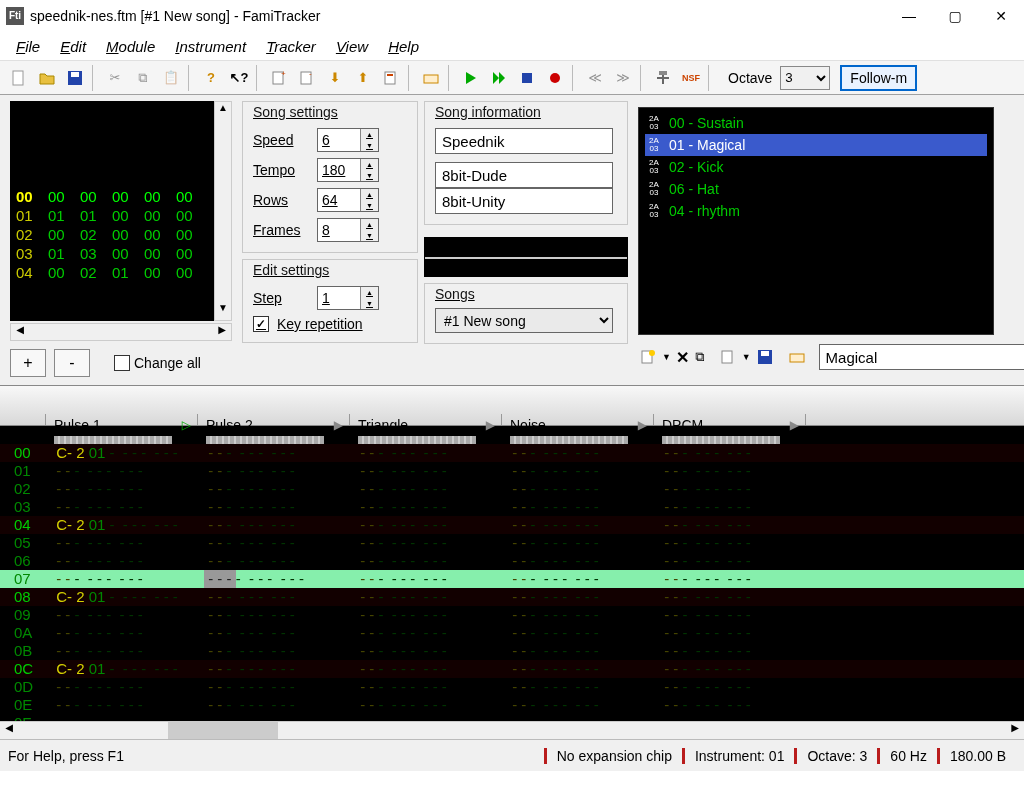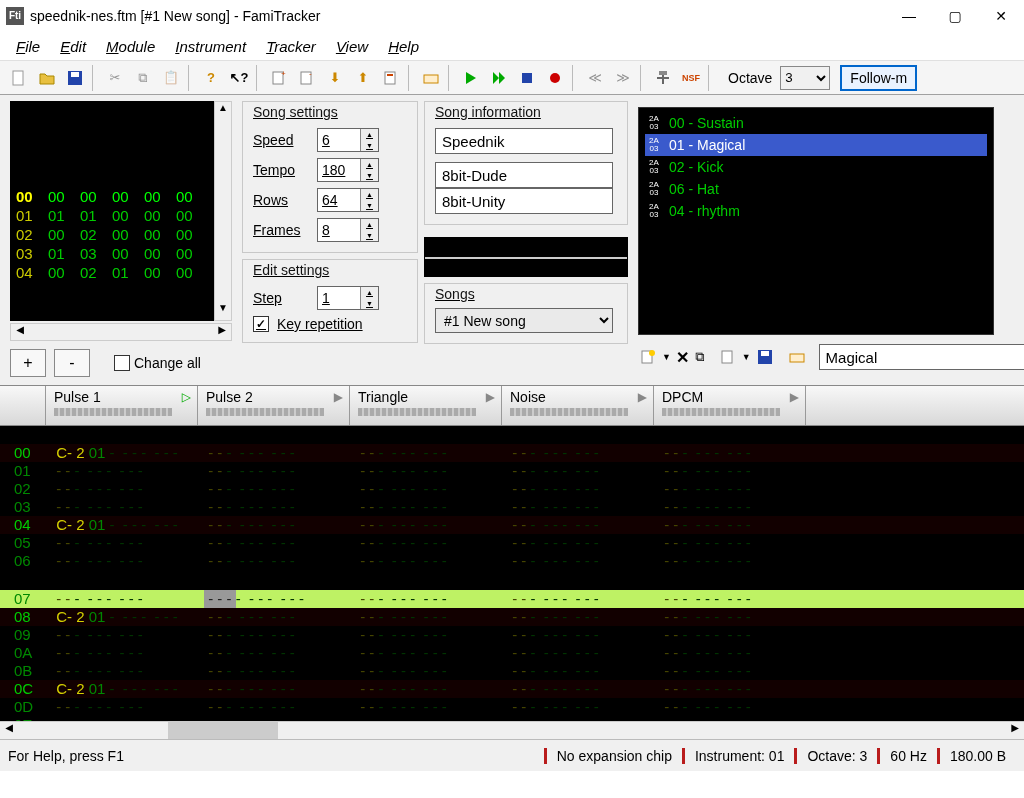--- a/index.html
+++ b/index.html
@@ -64,36 +64,36 @@
   .instr-item { display:flex; align-items:center; gap:6px; color:#00cc00;}
   .instr-item.sel { background:#3a5acc; color:#fff;}
   .chip-badge { width:18px; height:16px; font-size:8px; line-height:8px; text-align:center; color:#fff; display:flex; flex-direction:column; justify-content:center;}
   .instr-tb { height:32px; display:flex; align-items:center; gap:4px; margin-top:6px;}
   .ibtn { width:26px; height:26px; display:flex; align-items:center; justify-content:center; border:1px solid transparent;}
   .isep { width:1px; height:22px; background:#bbb; margin:0 2px;}
   .name-inp { flex:1; height:26px; border:1px solid #666; padding:0 6px; font-size:15px; margin-left:8px; background:#fff;}
 
   .pattern-area { height:354px; display:flex; flex-direction:column; border-top:1px solid #888;}
   .chan-headers { height:40px; display:flex; background:linear-gradient(#f8f8f8,#d8d8d8); border-bottom:1px solid #888;}
-  .chan-hcell { width:152px; border-right:1px solid #999; padding:3px 8px 0 8px; font-size:14px; position:relative;}
+  .chan-hcell { width:152px; border-right:1px solid #999; padding:3px 8px 0 8px; font-size:14px; position:relative;margin-top:28px;}
   .chan-hcell .arrow { position:absolute; right:6px; top:4px; color:#888; font-size:12px;}
   .chan-hcell.first { width:46px; border-right:1px solid #999;}
   .chan-hcell .vu { height:8px; background:repeating-linear-gradient(90deg,#aaa 0 4px,#ccc 4px 6px); margin-top:3px; width:118px;}
   .pattern-body { flex:1; background:#000; overflow:hidden; font-family:"Consolas",monospace; font-size:15px; line-height:18px; }
   .prow { display:flex; height:18px; white-space:pre;}
   .prow .rownum { width:46px; padding-left:14px; }
   .prow .pcell { width:152px; padding-left:6px; }
   .rownum { color:#008800; }
   .rownum.beat { color:#00cc00; }
   .note-y { color:#d6d000;}
   .note-g { color:#008800;}
   .dash-y { color:#444400;}
   .dash-g { color:#003300;}
   .prow.beat { background:#120000;}
-  .prow.sel { background:#bef264;margin-top:20px;}
+  .prow.sel { background:#86efac;}
   .prow.sel .cursor-cell { display:inline-block; background:#999; color:#222; }
   .hscroll { height:18px; background:#f0f0f0; border-top:1px solid #ccc; display:flex; font-size:10px;}
   .hscroll .arr { width:18px; text-align:center;}
   .hscroll .thumb { width:110px; height:100%; background:#ccc; margin-left:150px;}
   .hscroll .track { flex:1;}
 
   .status { height:32px; border-top:1px solid #bbb; display:flex; align-items:center; font-size:14px; padding:0 8px; background:#f0f0f0;}
   .status .block { padding:0 10px; border-left:3px solid #b91c1c;}
   .status .first { border:none; flex:0 0 auto;}
   .status .fill { flex:1;}

